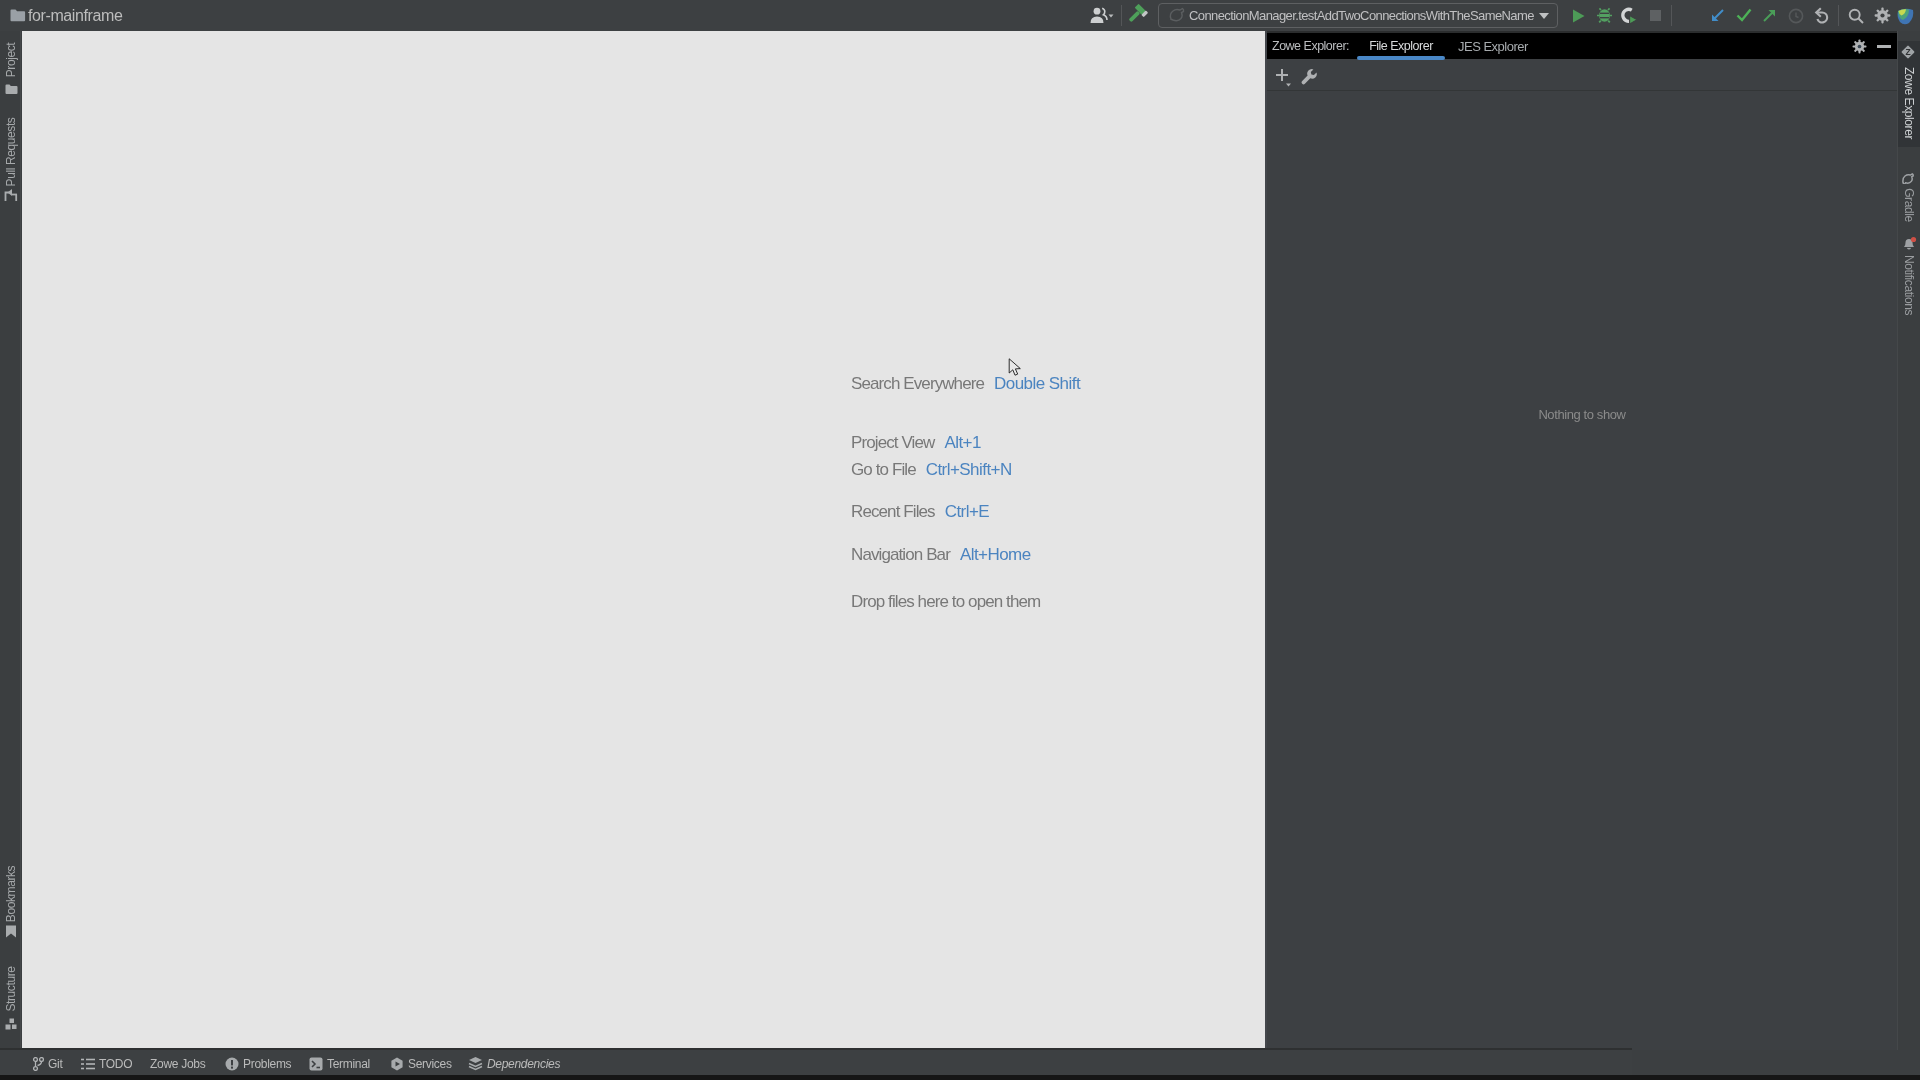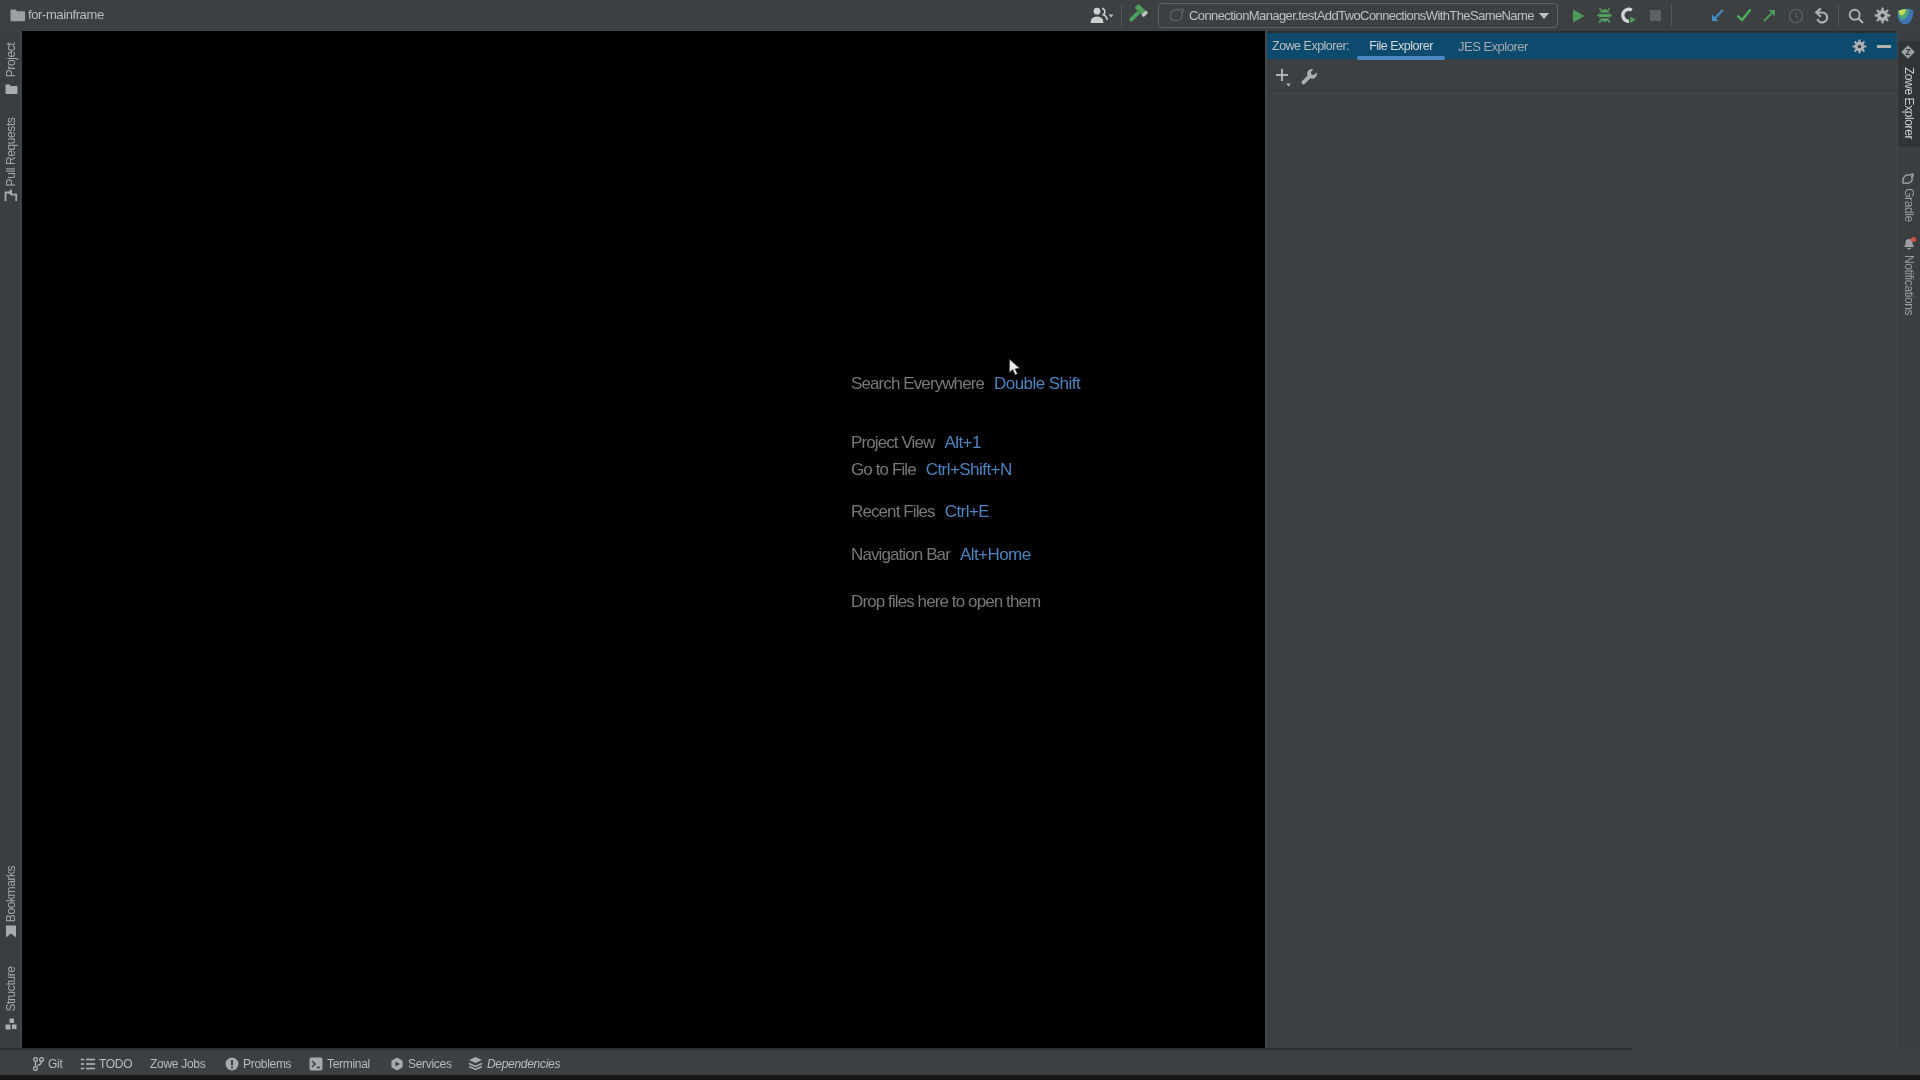--- a/index.html
+++ b/index.html
@@ -15,28 +15,28 @@
   
   #lstripe { left:0; top:31px; width:21px; height:1019px; background:#3b3e40;
              border-right:1px solid #45484a; }
   .vwrap { position:absolute; width:0; height:0; }
   .vwrap > span { position:absolute; left:0; top:0; display:block; white-space:nowrap;
            font-size:12px; letter-spacing:-0.4px; }
   .vwrap.l > span { transform:translate(-50%,-50%) rotate(-90deg); color:#a6a9ab; }
   .vwrap.r > span { transform:translate(-50%,-50%) rotate(90deg); color:#9a9da0; }
 
   
-  #editor { left:22px; top:31px; width:1243px; height:1019px; background:#000000; }
+  #editor { left:22px; top:31px; width:1243px; height:1019px; background:#e5e5e5; }
   .shline { position:absolute; left:829px; white-space:nowrap; font-size:17px; }
   .shlab { color:#787878; letter-spacing:-0.9px; }
   .shkey { color:#4b84c0; margin-left:10px; letter-spacing:-0.55px; }
 
   
   #rpanel { left:1267px; top:31px; width:630px; height:1019px; background:#3d4043; }
-  #rhead { position:absolute; left:0; top:2px; width:630px; height:26px; background:#0c4a6e; }
+  #rhead { position:absolute; left:0; top:2px; width:630px; height:26px; background:#000000; }
   #rtopline { position:absolute; left:0; top:0; width:630px; height:2px; background:#2b2d2e; }
   #rtoolbar { position:absolute; left:0; top:28px; width:630px; height:32px;
               border-bottom:1px solid #333637; }
   
   #rstripe { left:1897px; top:31px; width:23px; height:1019px; background:#3b3e40;
              border-left:1px solid #45484a; }
 
   
   #sbar { left:0; top:1048px; width:1632px; height:27px; background:#3d4042;
           border-top:2px solid #2e3031; color:#bbbbbb; font-size:12px; letter-spacing:-0.3px; }
@@ -59,21 +59,21 @@
     <svg class="abs" style="left:986px; top:327px;" width="14" height="20" viewBox="0 0 14 20">
       <path d="M1.2 0.8 L1.2 15 L4.8 11.8 L7 17.2 L9.7 16.1 L7.4 10.9 L12.3 10.6 Z" fill="#e8e8e8" stroke="#1a1a1a" stroke-width="0.9"></path>
     </svg>
   </div>
 
   <div class="abs" id="topbar">
 
     <svg class="abs" style="left:10px; top:8px;" width="16" height="15" viewBox="0 0 16 15">
       <path d="M0.5 2.5 a1 1 0 0 1 1-1 h4 l1.6 1.8 h7 a1 1 0 0 1 1 1 v8 a1 1 0 0 1 -1 1 h-12.6 a1 1 0 0 1 -1-1 Z" fill="#9aa0a6"></path>
     </svg>
-    <div class="abs" style="left:28px; top:7px; color:#bdbdbd; font-size:13px; letter-spacing:-0.4px;">for-mainframe</div>
+    <div class="abs" style="left:28px; top:7px; color:#bdbdbd; font-size:16px; letter-spacing:-0.4px;">for-mainframe</div>
 
     <svg class="abs" style="left:1088px; top:7px;" width="26" height="17" viewBox="0 0 26 17">
       <circle cx="9" cy="4.2" r="3.4" fill="#cdcfd0"></circle>
       <path d="M2.5 16 q0-6.5 6.5-6.5 q6.5 0 6.5 6.5 Z" fill="#cdcfd0"></path>
       <path d="M14.2 1.2 q2.6 1 2.6 3.4 q0 2.2-1.4 3.2 q3.6 1.3 3.6 5.2" stroke="#cdcfd0" stroke-width="1.6" fill="none"></path>
       <path d="M20.5 7.5 l5 0 l-2.5 3 Z" fill="#b9bbbc"></path>
     </svg>
     <div class="vsep" style="left:1121px;"></div>
 
     <svg class="abs" style="left:1127px; top:4px;" width="23" height="24" viewBox="0 0 23 24">
@@ -224,20 +224,21 @@
     <div id="rtoolbar">
       <svg class="abs" style="left:8px; top:9px;" width="17" height="19" viewBox="0 0 17 19">
         <line x1="7" y1="1" x2="7" y2="13" stroke="#afb1b3" stroke-width="2"></line>
         <line x1="1" y1="7" x2="13" y2="7" stroke="#afb1b3" stroke-width="2"></line>
         <path d="M11 15.5 L16 15.5 L13.5 18.5 Z" fill="#afb1b3"></path>
       </svg>
       <svg class="abs" style="left:33px; top:8px;" width="18" height="18" viewBox="0 0 18 18">
         <path d="M16.5 5.5 a4.6 4.6 0 0 1 -6.2 5.8 l-5.4 5.4 a1.9 1.9 0 0 1 -2.7 -2.7 l5.4 -5.4 a4.6 4.6 0 0 1 5.8 -6.2 l-2.6 2.6 l0.6 2.5 l2.5 0.6 Z" fill="#afb1b3"></path>
       </svg>
     </div>
+    <div class="abs" style="left:0px; top:375.5px; width:630px; text-align:center; color:#8b8b8b; font-size:13px; letter-spacing:-0.4px;">Nothing to show</div>
   </div>
 
   <div class="abs" id="rstripe"></div>
 
   <div class="abs" style="left:1898px; top:41px; width:22px; height:106px; background:#313437;"></div>
   <svg class="abs" style="left:1900px; top:44px;" width="16" height="16" viewBox="0 0 16 16">
     <rect x="3.2" y="3.2" width="9.6" height="9.6" rx="1" fill="#9fa3a6" transform="rotate(45 8 8)"></rect>
     <text x="8" y="11" font-size="8.5" font-weight="bold" fill="#2f3133" text-anchor="middle" font-family="Liberation Sans">Z</text>
   </svg>
   <div class="vwrap r" style="left:1908.5px; top:102.5px;">

